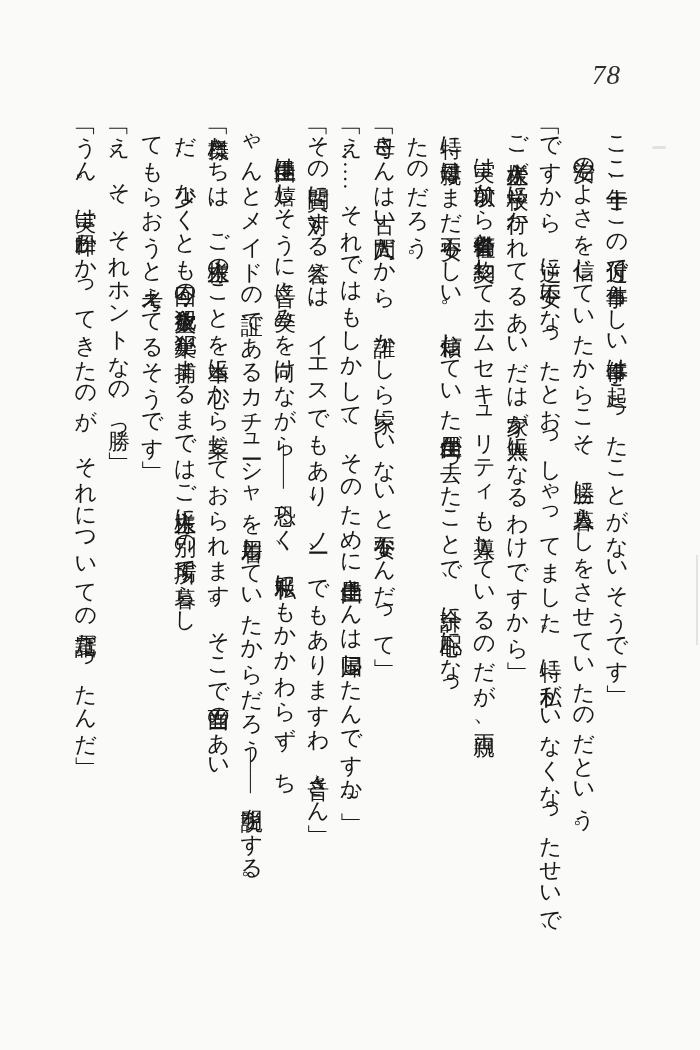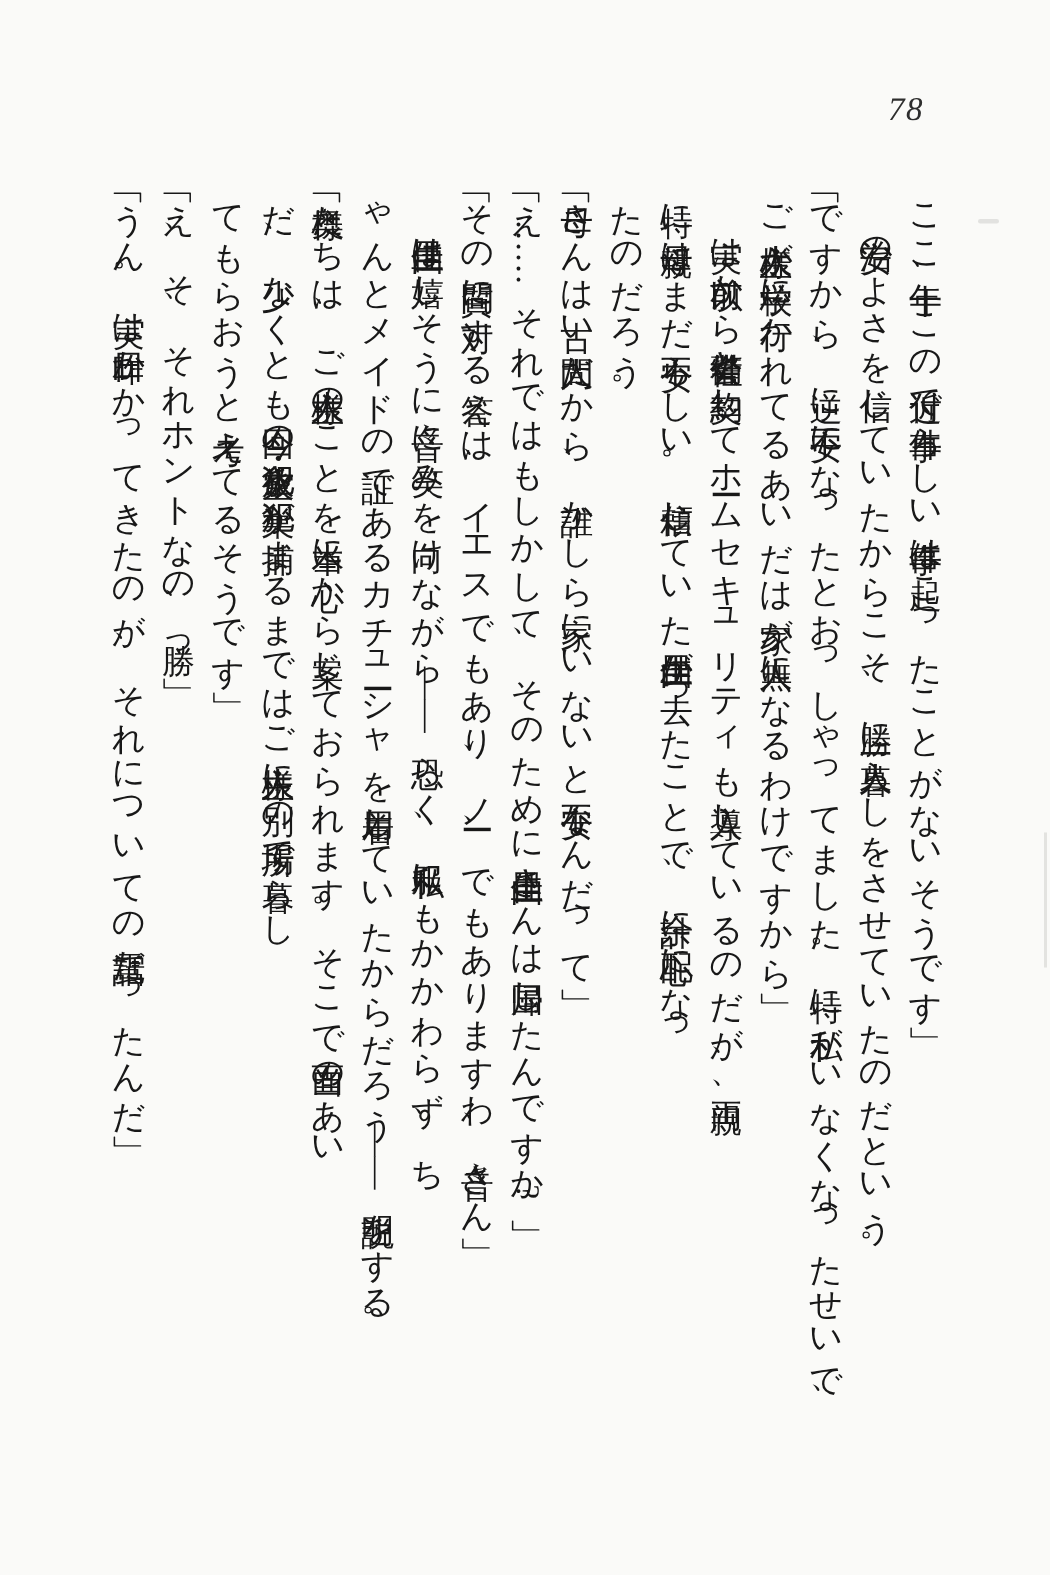--- a/index.html
+++ b/index.html
@@ -35,21 +35,21 @@
     width: 14px;
     height: 3px;
     background: #dcdcda;
     border-radius: 2px;
     opacity: 0.8;
   }
   .page-number {
     position: absolute;
     top: 60px;
     left: 592px;
-    font-size: 22px;
+    font-size: 27px;
     font-style: italic;
     color: #2e2e2e;
     letter-spacing: 1px;
     font-family: "Liberation Serif", serif;
   }
   .text-block {
     position: absolute;
     top: 121px;
     right: 66px;
     height: 900px;

